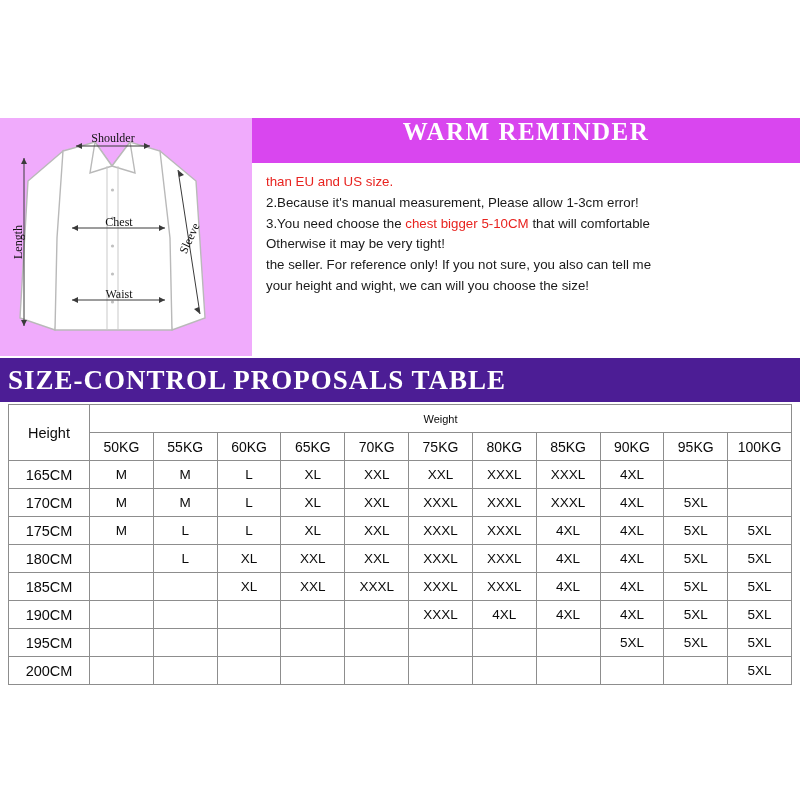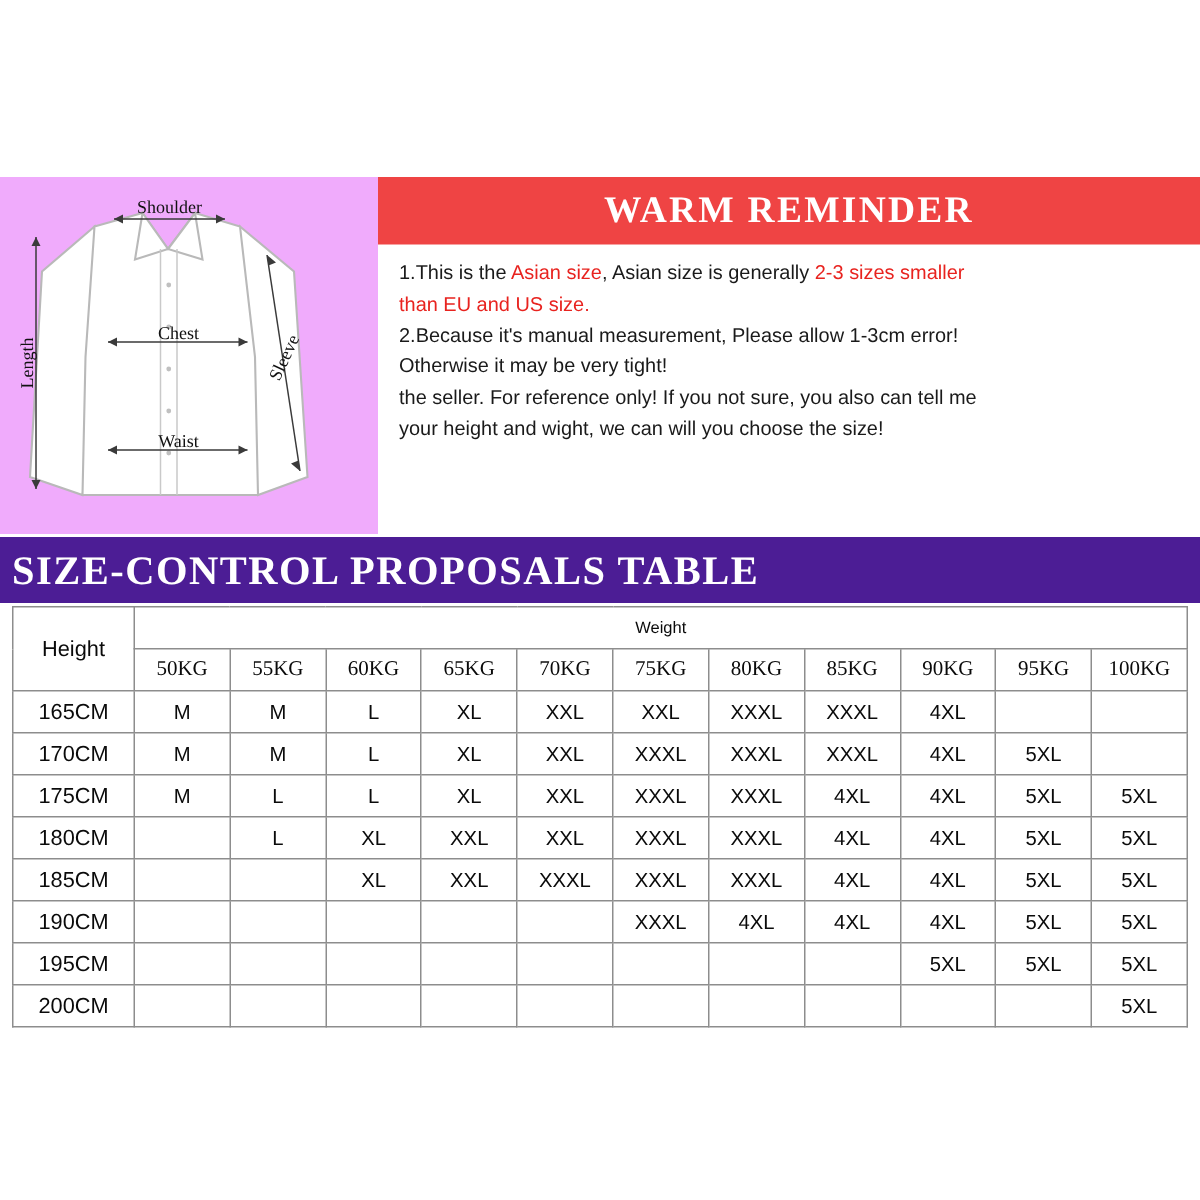--- a/index.html
+++ b/index.html
@@ -37,24 +37,24 @@
     position: relative;
     background: #f0abfc;
     flex: 0 0 252px;
   }
   .reminder-box {
     flex: 1 1 auto;
     position: relative;
     background: #ffffff;
   }
   .reminder-header {
-    background: #ef4444;
+    background: #d946ef;
     height: 45px;
     display: flex;
-    align-items: center;
+    align-items: flex-start;
     justify-content: center;
   }
   .reminder-title {
     color: #ffffff;
     font-family: "Liberation Serif", serif;
     font-weight: bold;
     font-size: 25px;
     letter-spacing: 1.5px;
   }
   .reminder-body {
@@ -126,21 +126,20 @@
   th.weight-span {
     font-size: 11px;
   }
   td.wcell {
     font-size: 13.5px;
   }
   th.wheader {
     font-size: 14px;
     text-align: left;
     padding-left: 9px;
-    font-family: Liberation Serif, serif;
   }
   .hcell {
     text-align: left;
     padding-left: 10px;
   }
 </style>
 </head>
 <body>
 
 <div class="page">
@@ -202,23 +201,23 @@
         <text x="22" y="124" font-family="Liberation Serif, serif" font-size="12" fill="#111" text-anchor="middle" transform="rotate(-90 22 124)">Length</text>
         <text x="193" y="122" font-family="Liberation Serif, serif" font-size="12" fill="#111" text-anchor="middle" transform="rotate(-65 193 122)">Sleeve</text>
       </svg>
     </div>
 
     <div class="reminder-box">
       <div class="reminder-header">
         <span class="reminder-title">WARM REMINDER</span>
       </div>
       <div class="reminder-body" id="reminder-body">
-          <p><span>1.This is the </span><span class="red">Asian size</span><span>, Asian size is generally </span><span class="red">2-3 sizes smaller</span></p>
           <p><span class="red">than EU and US size.</span></p>
           <p><span>2.Because it's manual measurement, Please allow 1-3cm error!</span></p>
+          <p><span>3.You need choose the </span><span class="red">chest bigger 5-10CM</span><span> that will comfortable</span></p>
           <p><span>Otherwise it may be very tight!</span></p>
           <p><span>the seller.  For reference only! If you not sure, you also can tell me</span></p>
           <p><span>your height and wight, we can will you choose the size!</span></p>
         </div>
     </div>
   </div>
 
   <div class="table-title-bar">
     <span class="table-title">SIZE-CONTROL PROPOSALS TABLE</span>
   </div>

